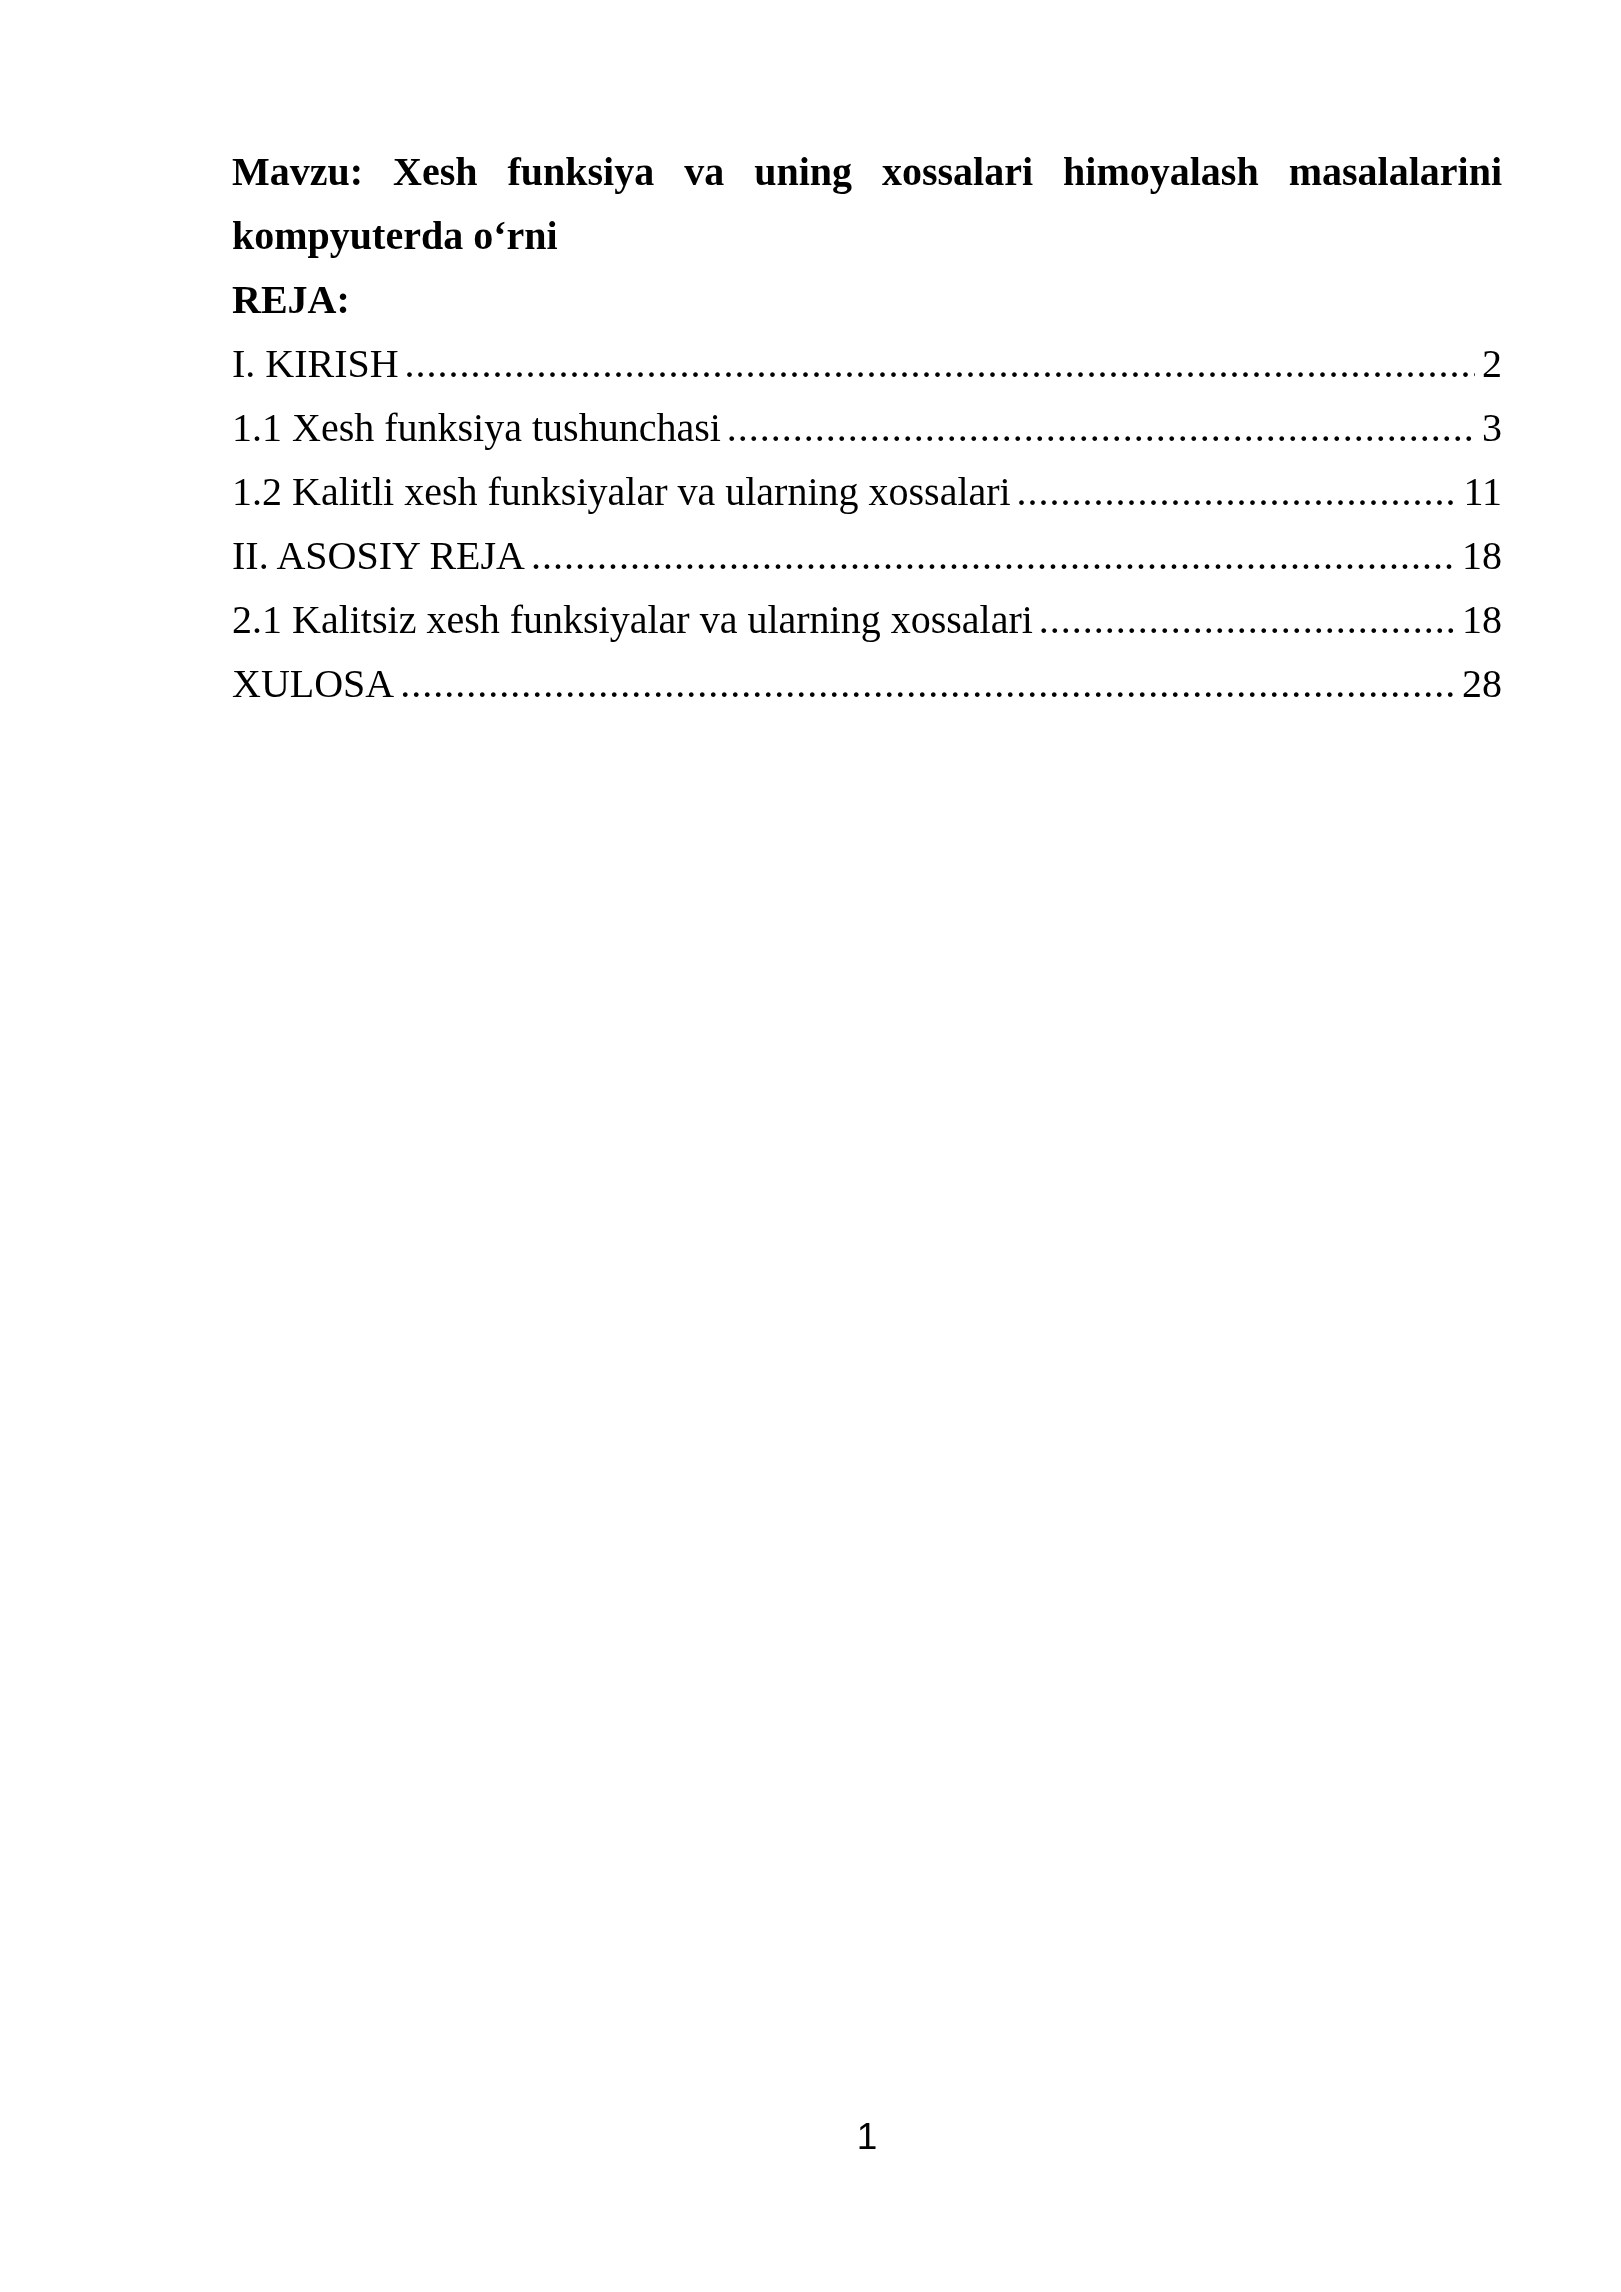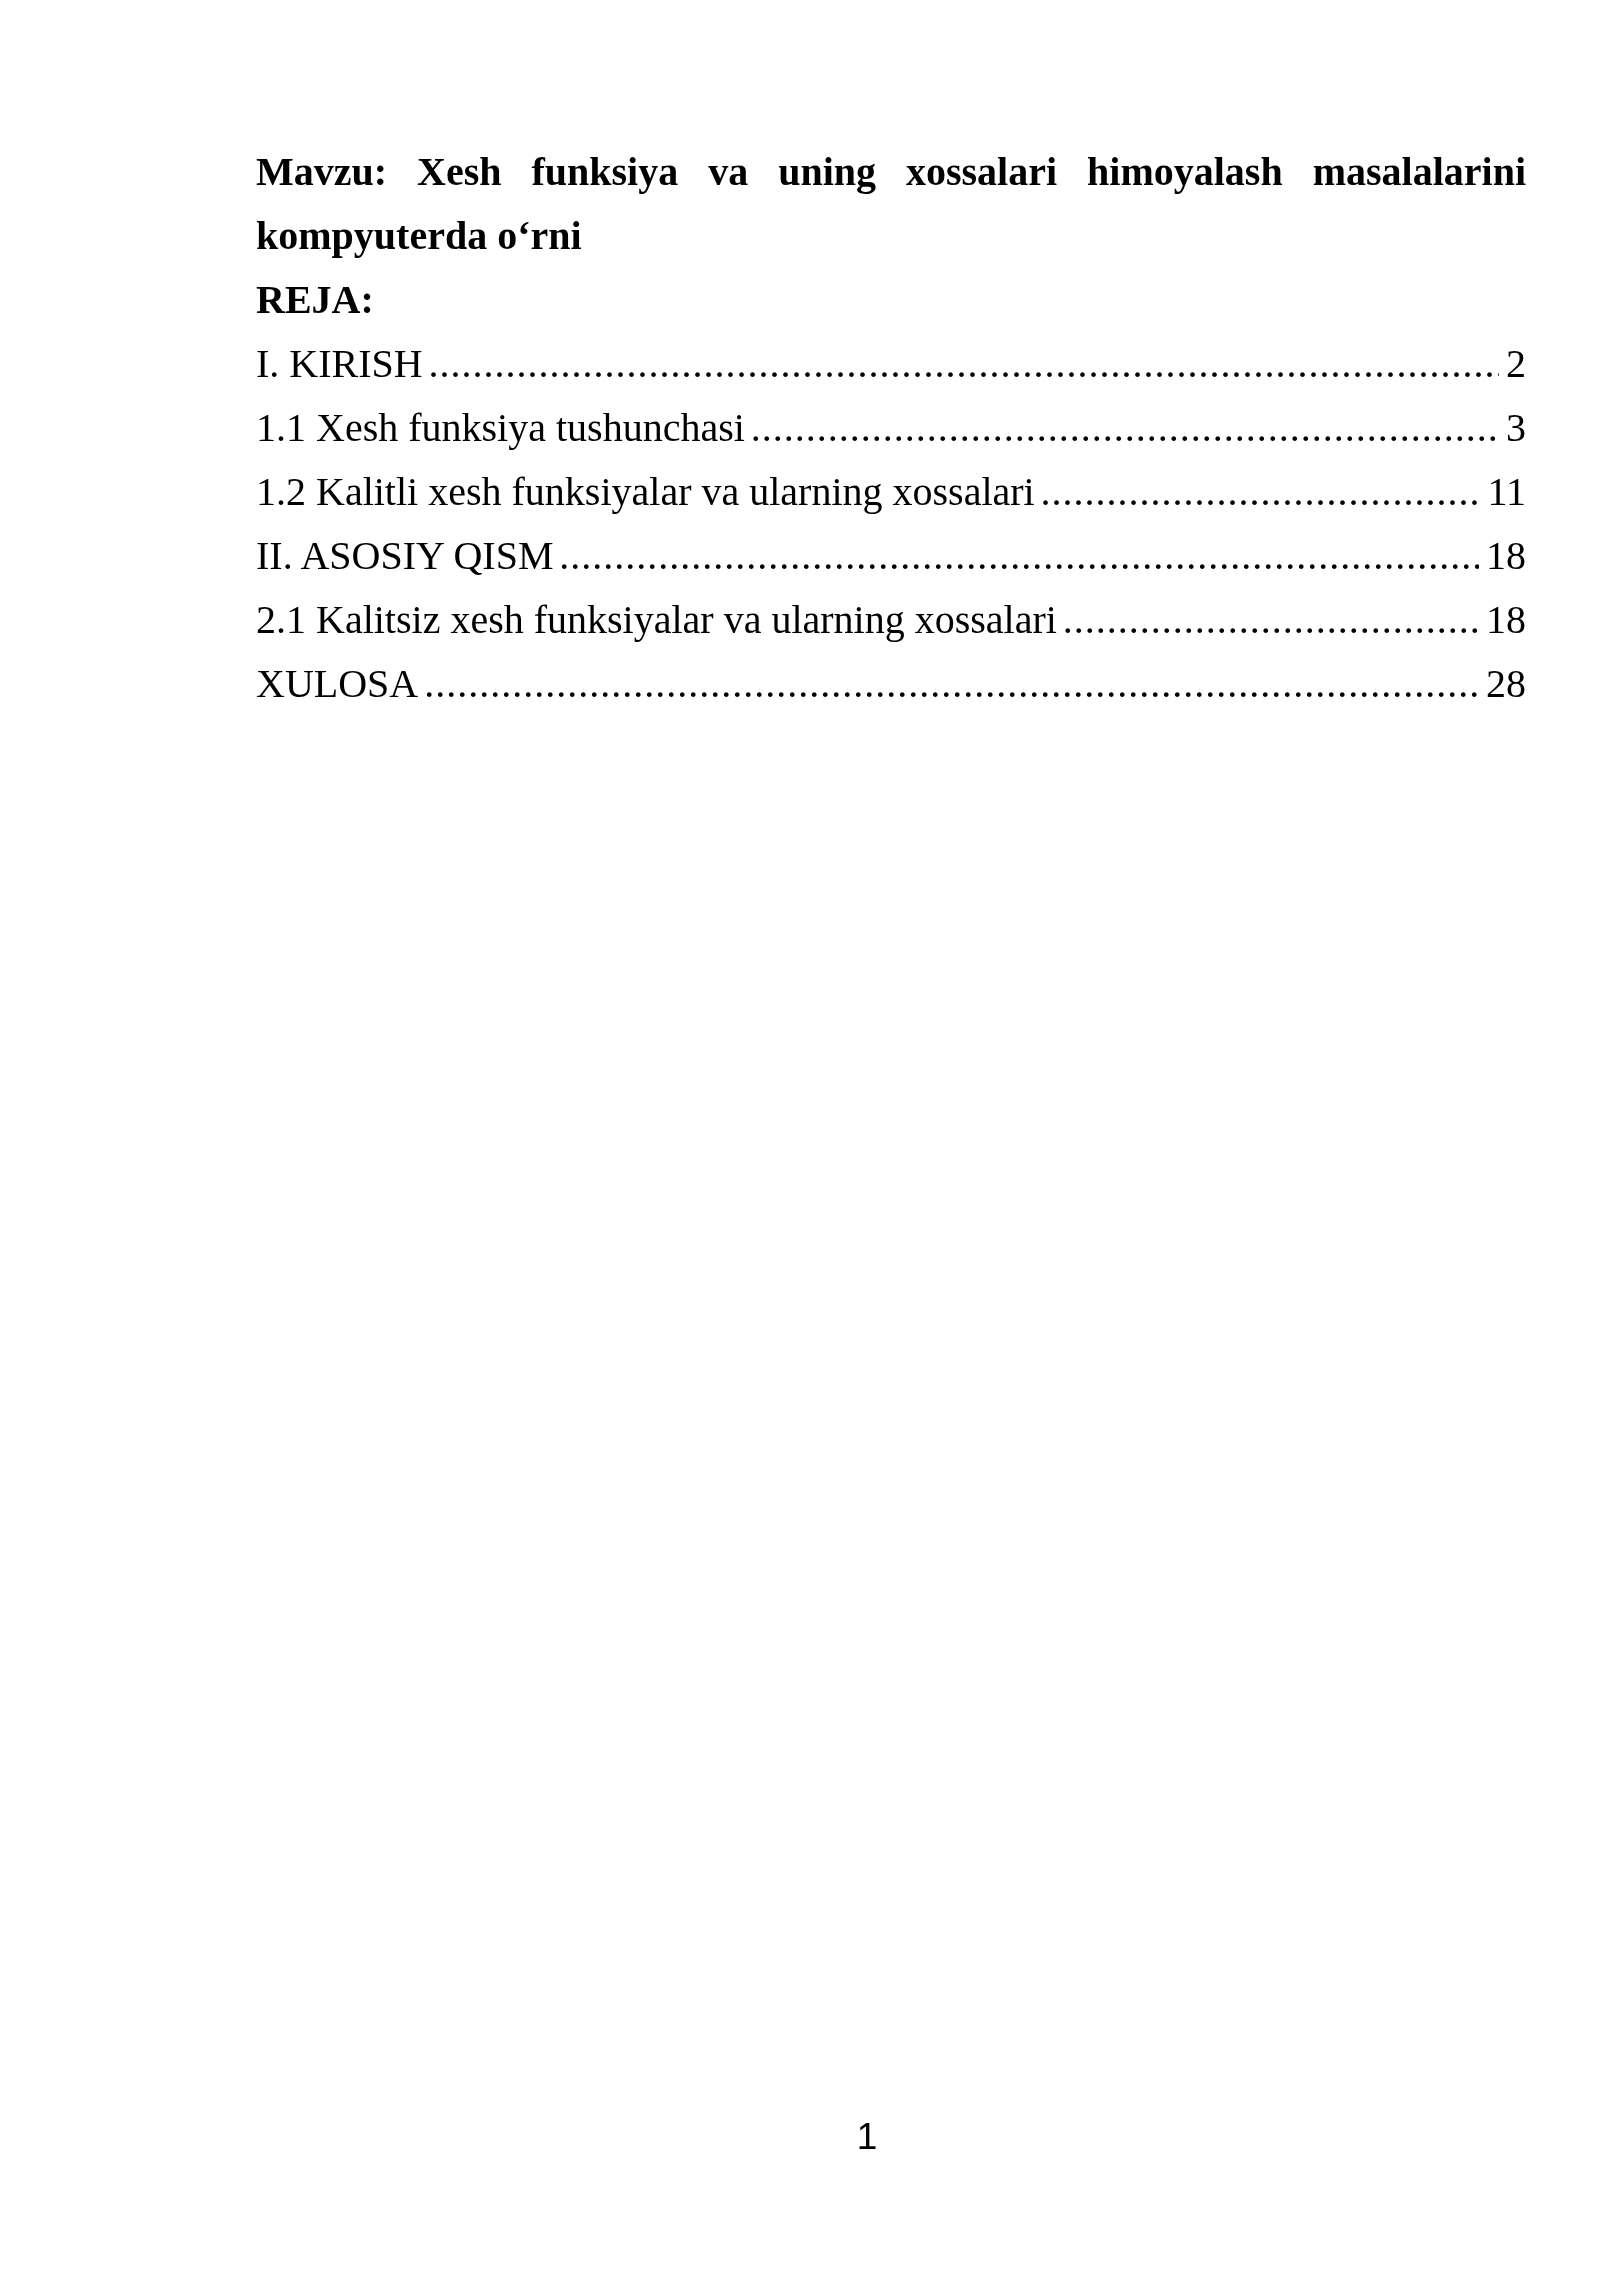--- a/index.html
+++ b/index.html
@@ -15,21 +15,20 @@
     font-family: "Liberation Serif", "DejaVu Serif", serif;
     color: #000000;
   }
   .page-content {
     position: absolute;
     left: 232px;
     top: 140px;
     width: 1270px;
     font-size: 40px;
     line-height: 64px;
-    margin-left: 24px;
   }
   .doc-title {
     margin: 0;
     padding: 0;
     font-size: 40px;
     font-weight: bold;
   }
   .title-line1 {
     display: flex;
     flex-wrap: nowrap;
@@ -116,21 +115,21 @@
     <span class="toc-page">3</span>
   </div>
 
   <div class="toc-row">
     <span class="toc-label">1.2 Kalitli xesh funksiyalar va ularning xossalari</span>
     <span class="toc-dots"></span>
     <span class="toc-page">11</span>
   </div>
 
   <div class="toc-row">
-    <span class="toc-label">II. ASOSIY QISM</span>
+    <span class="toc-label">II. ASOSIY REJA</span>
     <span class="toc-dots"></span>
     <span class="toc-page">18</span>
   </div>
 
   <div class="toc-row">
     <span class="toc-label">2.1 Kalitsiz xesh funksiyalar va ularning xossalari</span>
     <span class="toc-dots"></span>
     <span class="toc-page">18</span>
   </div>
 

